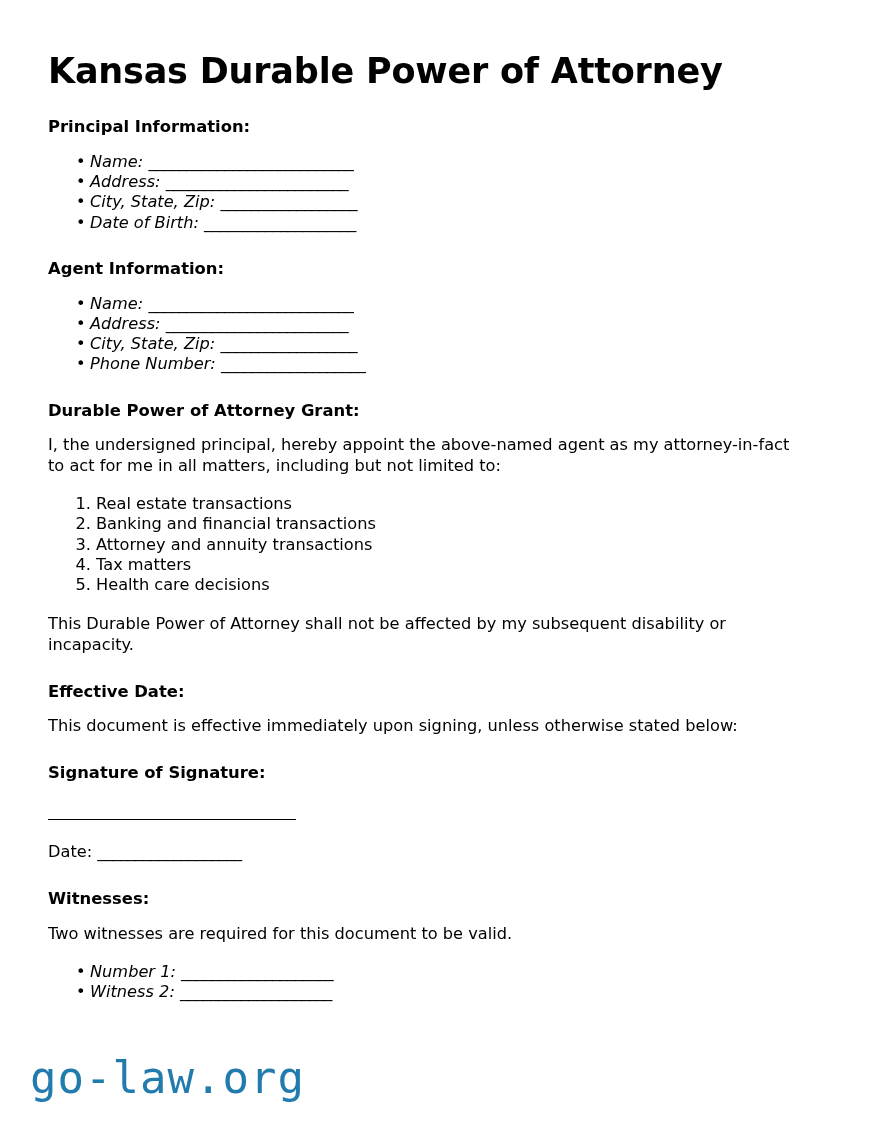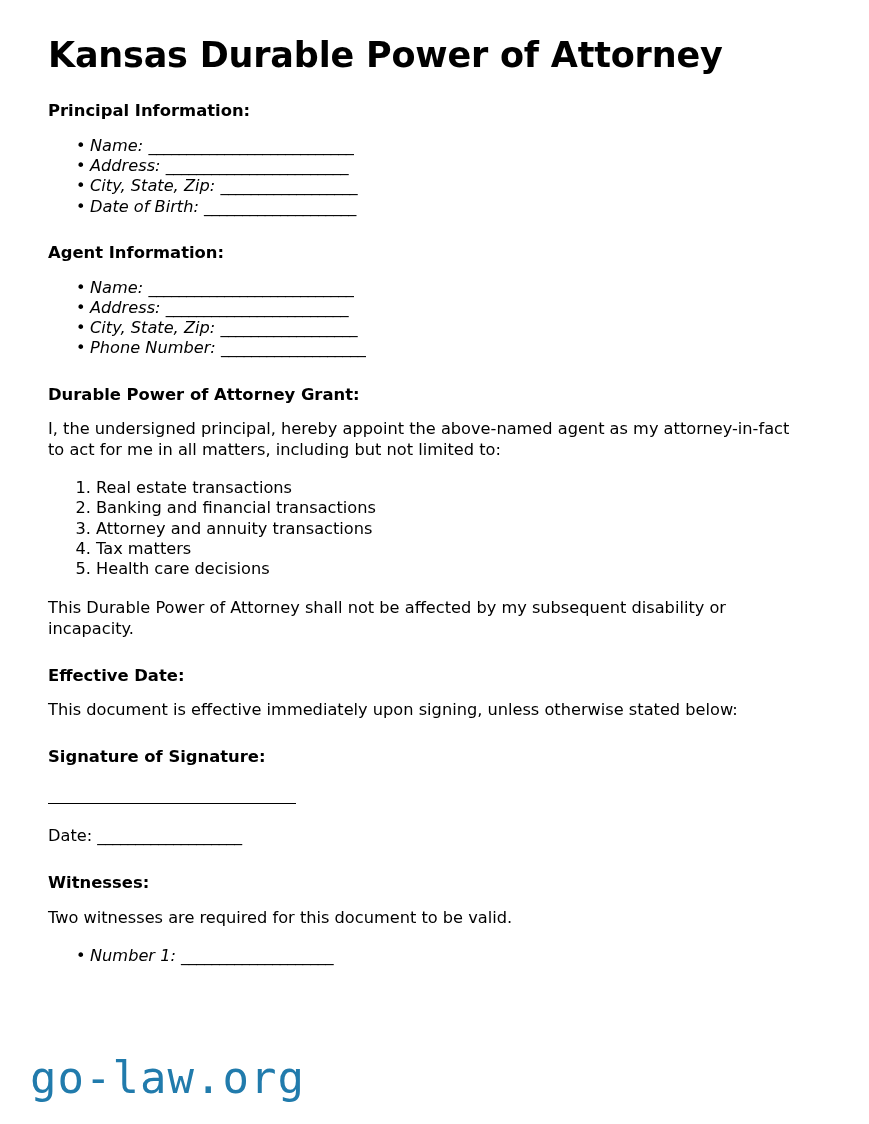--- a/index.html
+++ b/index.html
@@ -18,21 +18,21 @@
   .page {
     position: absolute;
     top: 0; left: 0;
     width: 869px;
     height: 1124px;
     background: #ffffff;
   }
   .content {
     position: absolute;
     left: 48px;
-    top: 36px;
+    top: 52px;
     width: 750px;
   }
   h1.doc-title {
     font-size: 35px;
     font-weight: bold;
     letter-spacing: -0.2px;
     margin: 0 0 26px 0;
     line-height: 1.12;
     font-family: "DejaVu Sans", sans-serif;
   }
@@ -151,18 +151,19 @@
     <p class="para">This document is effective immediately upon signing, unless otherwise stated below:</p>
 
     <h2 class="section-head spaced-top">Signature of Signature:</h2>
     <div class="sig-line"></div>
     <p class="plain-line"><span>Date:</span> <span class="blank">___________________</span></p>
 
     <h2 class="section-head spaced-top">Witnesses:</h2>
     <p class="para">Two witnesses are required for this document to be valid.</p>
     <ul class="fields">
       <li><span>Number 1:</span> <span class="blank">____________________</span></li>
+      <li><span>Witness 2:</span> <span class="blank">____________________</span></li>
     </ul>
 
   </div>
 
   <div class="watermark">go-law.org</div>
 </div>
 
 </body></html>

